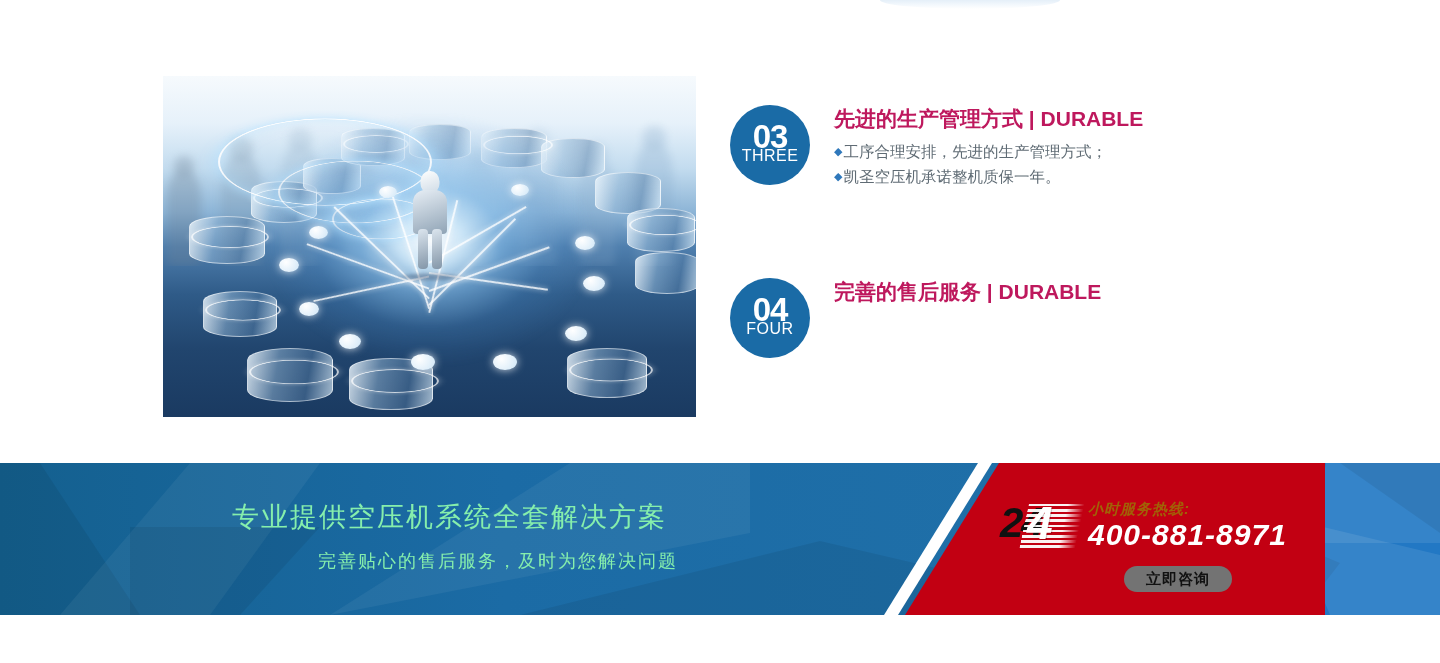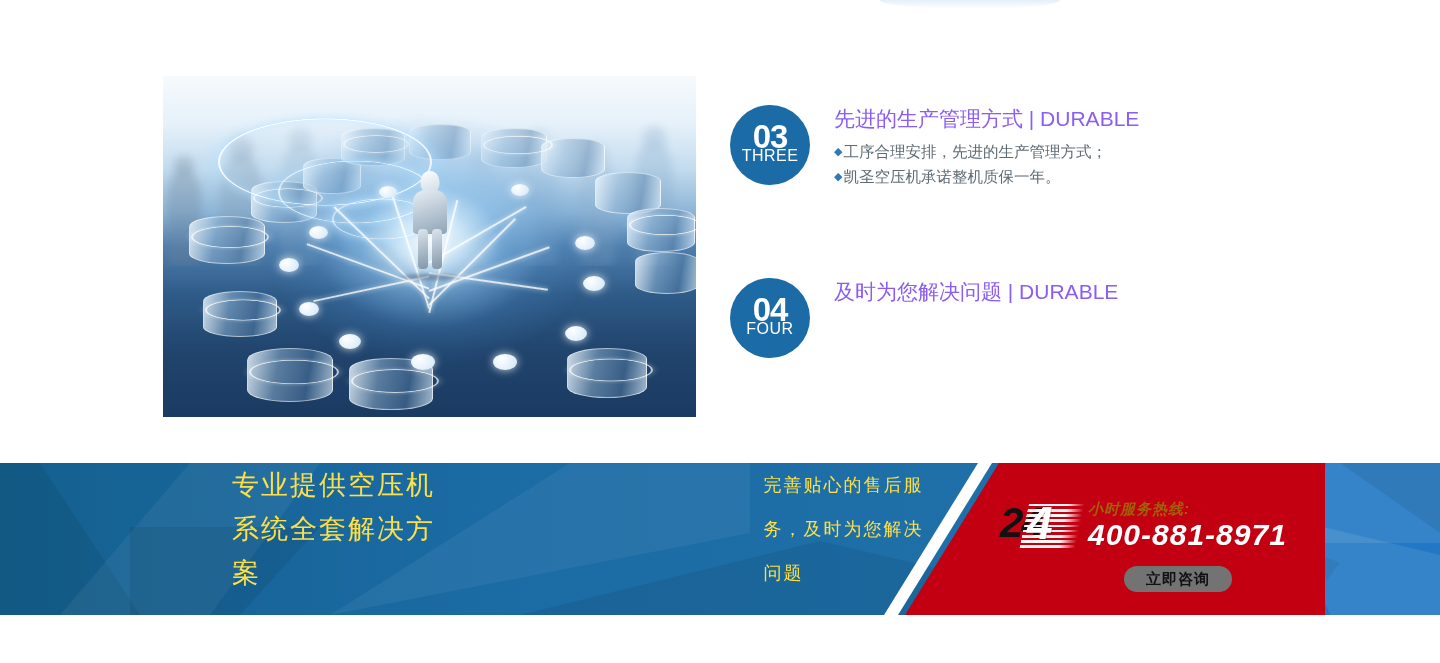--- a/index.html
+++ b/index.html
@@ -89,39 +89,39 @@
   .badge-num{
     font-size:33px;font-weight:700;letter-spacing:-1px;line-height:26px;
     margin-bottom:-4px;
   }
   .badge-word{
     font-size:16px;font-weight:400;letter-spacing:.5px;line-height:20px;
     position:relative;z-index:2;
   }
   .feat-body{position:absolute;left:104px;top:0;}
   .feat-title{
-    font-size:21px;color:#8b5cf6;font-weight:400;line-height:28px;
+    font-size:21px;color:#be185d;font-weight:700;line-height:28px;
     white-space:nowrap;
   }
   .feat-list{margin:6px 0 0 0;padding:0;list-style:none;}
   .feat-list li{
     font-size:15.5px;color:#5f6b74;line-height:25px;
     text-indent:-12px;padding-left:12px;
   }
   .dia{color:#2f78bb;font-size:11px;vertical-align:2px;letter-spacing:1px;}
 
   
   .banner{position:absolute;left:0;top:463px;width:1440px;height:152px;overflow:hidden;background:#1a6ba6;}
   .banner-blue{position:absolute;inset:0;background:linear-gradient(90deg,#14608f 0%,#1b6ba5 35%,#1f6fa8 70%,#1b6ba5 100%);}
   .facet{position:absolute;background:rgba(255,255,255,.055);}
   .facet.dark{background:rgba(0,0,0,.07);}
   .banner-text{
     position:absolute;left:0;top:0;width:940px;height:152px;
-    display:flex;flex-direction:row;justify-content:center;
-    color:#fde047;
+    display:flex;flex-direction:column;justify-content:center;
+    color:#86efac;
   }
   .bt-line1{font-size:27px;letter-spacing:2px;padding-left:232px;line-height:44px;}
   .bt-line2{font-size:18px;letter-spacing:2px;padding-left:318px;line-height:44px;}
 
   .red-panel{
     position:absolute;left:905px;top:0;width:420px;height:152px;
     background:#c20012;
     clip-path:polygon(94px 0, 420px 0, 420px 152px, 0 152px);
   }
   .white-slash{
@@ -269,21 +269,21 @@
       </ul>
     </div>
   </div>
 
   <div class="feature" style="left:730px;top:278px;width:500px;">
     <div class="badge">
       <span class="badge-num">04</span>
       <span class="badge-word">FOUR</span>
     </div>
     <div class="feat-body" style="width:400px;">
-      <div class="feat-title">及时为您解决问题 | DURABLE</div>
+      <div class="feat-title">完善的售后服务 | DURABLE</div>
       <ul class="feat-list">
       </ul>
     </div>
   </div>
 
   <div class="banner">
     <div class="banner-blue"></div>
 
     <div class="facet dark" style="left:-40px;top:0;width:180px;height:152px;clip-path:polygon(0 0,80px 0,180px 152px,0 152px);"></div>
     <div class="facet" style="left:60px;top:0;width:260px;height:152px;clip-path:polygon(130px 0,260px 0,150px 152px,0 152px);"></div>

